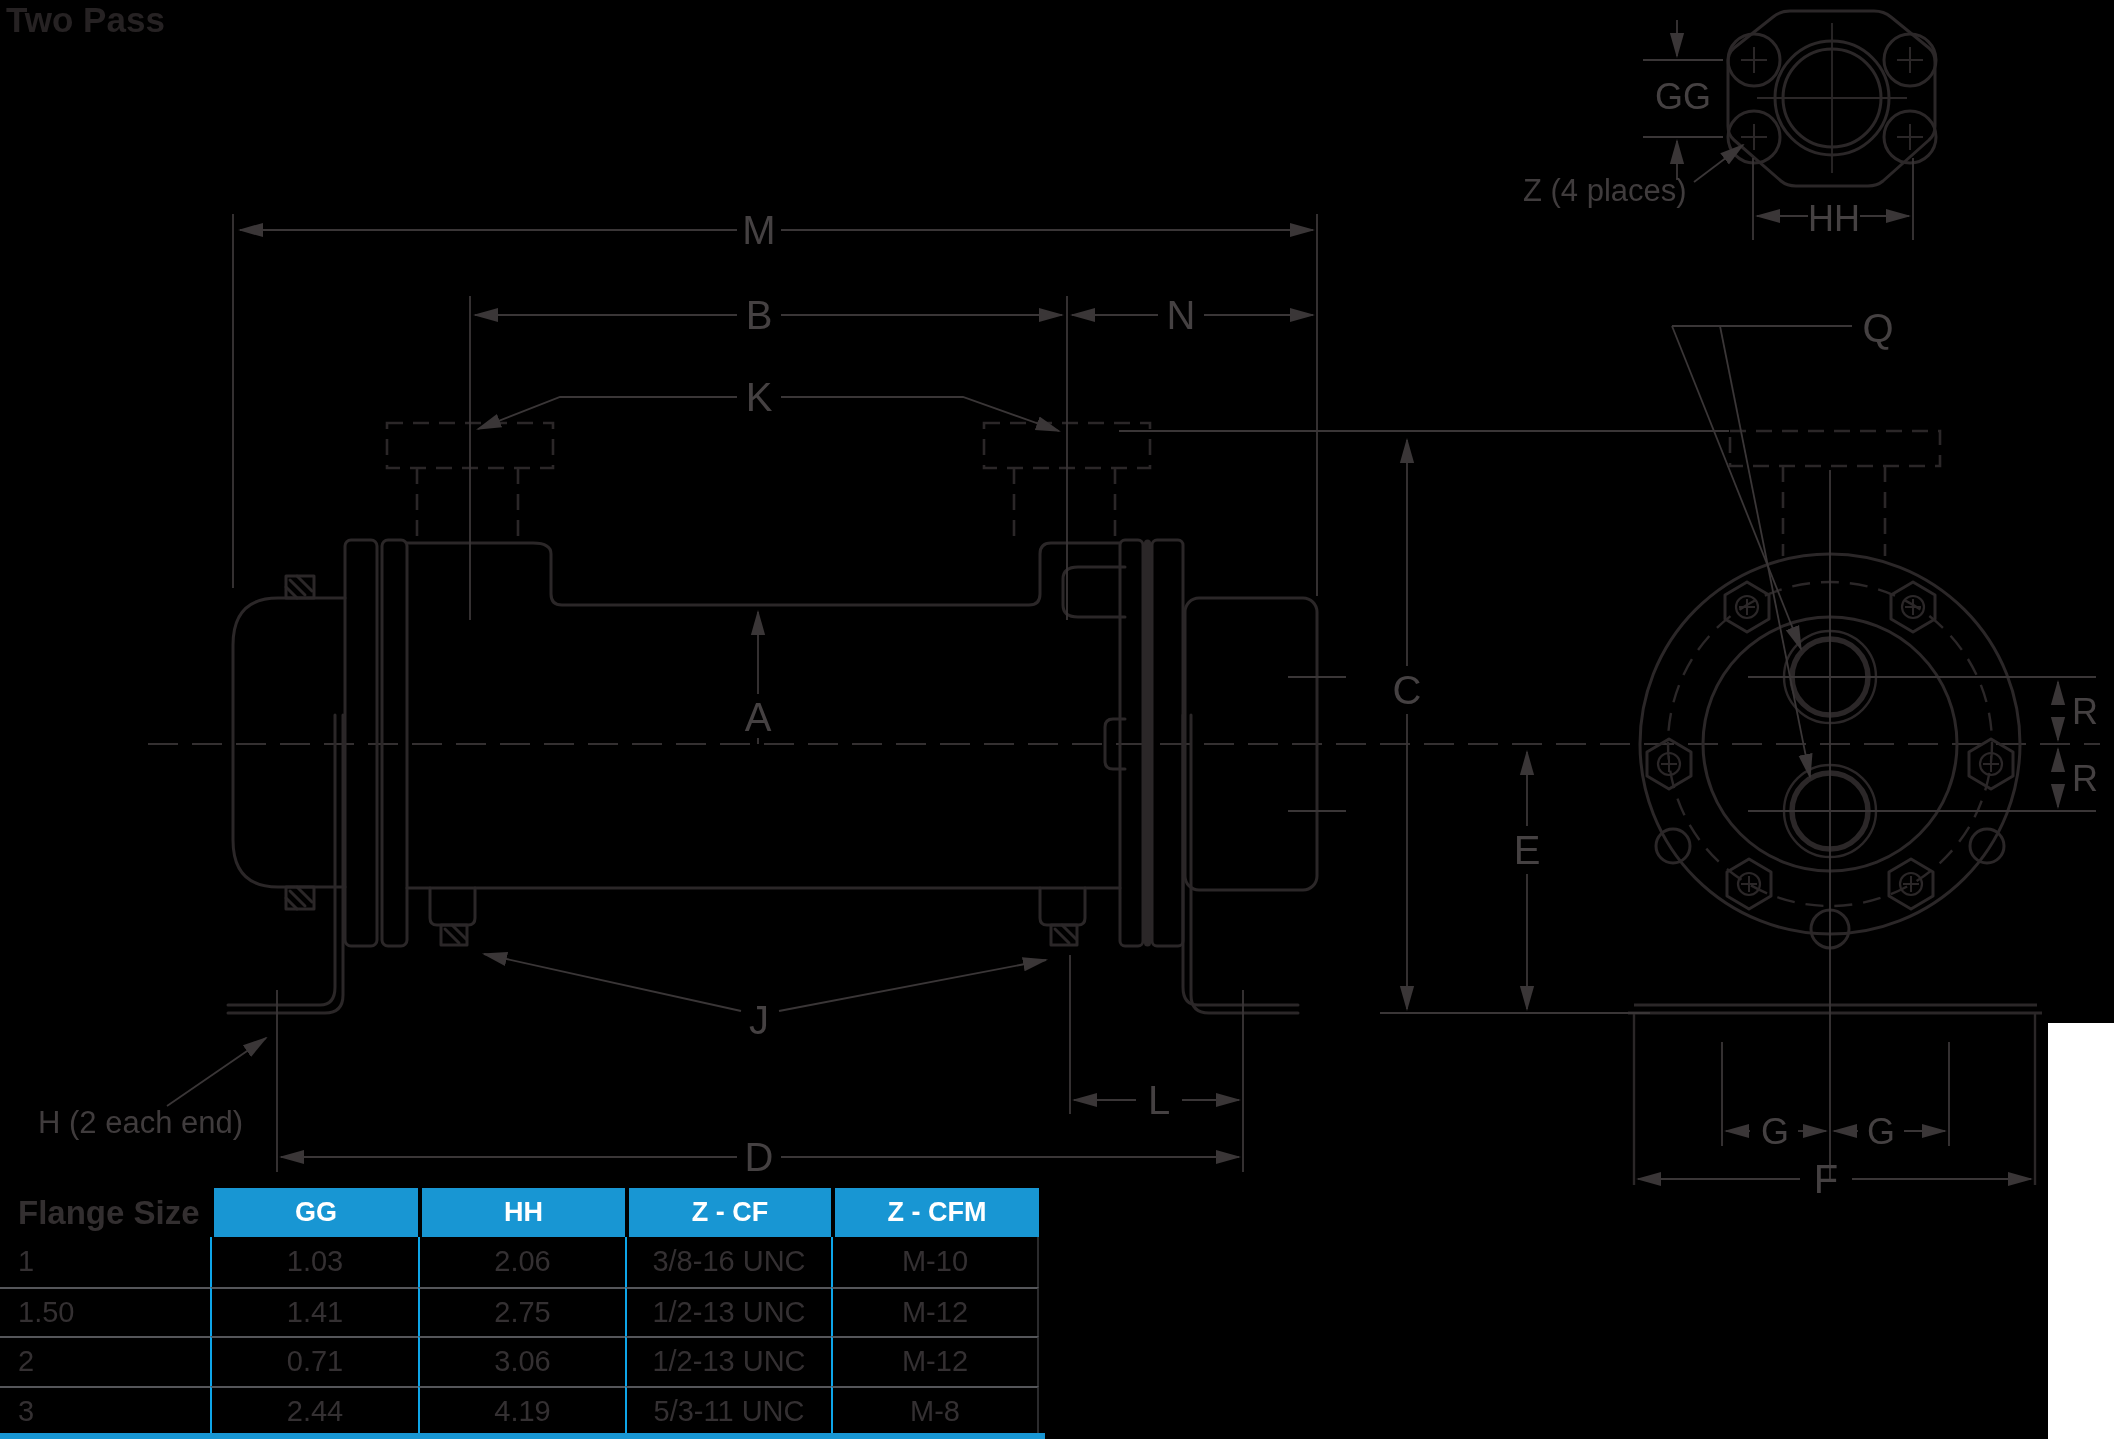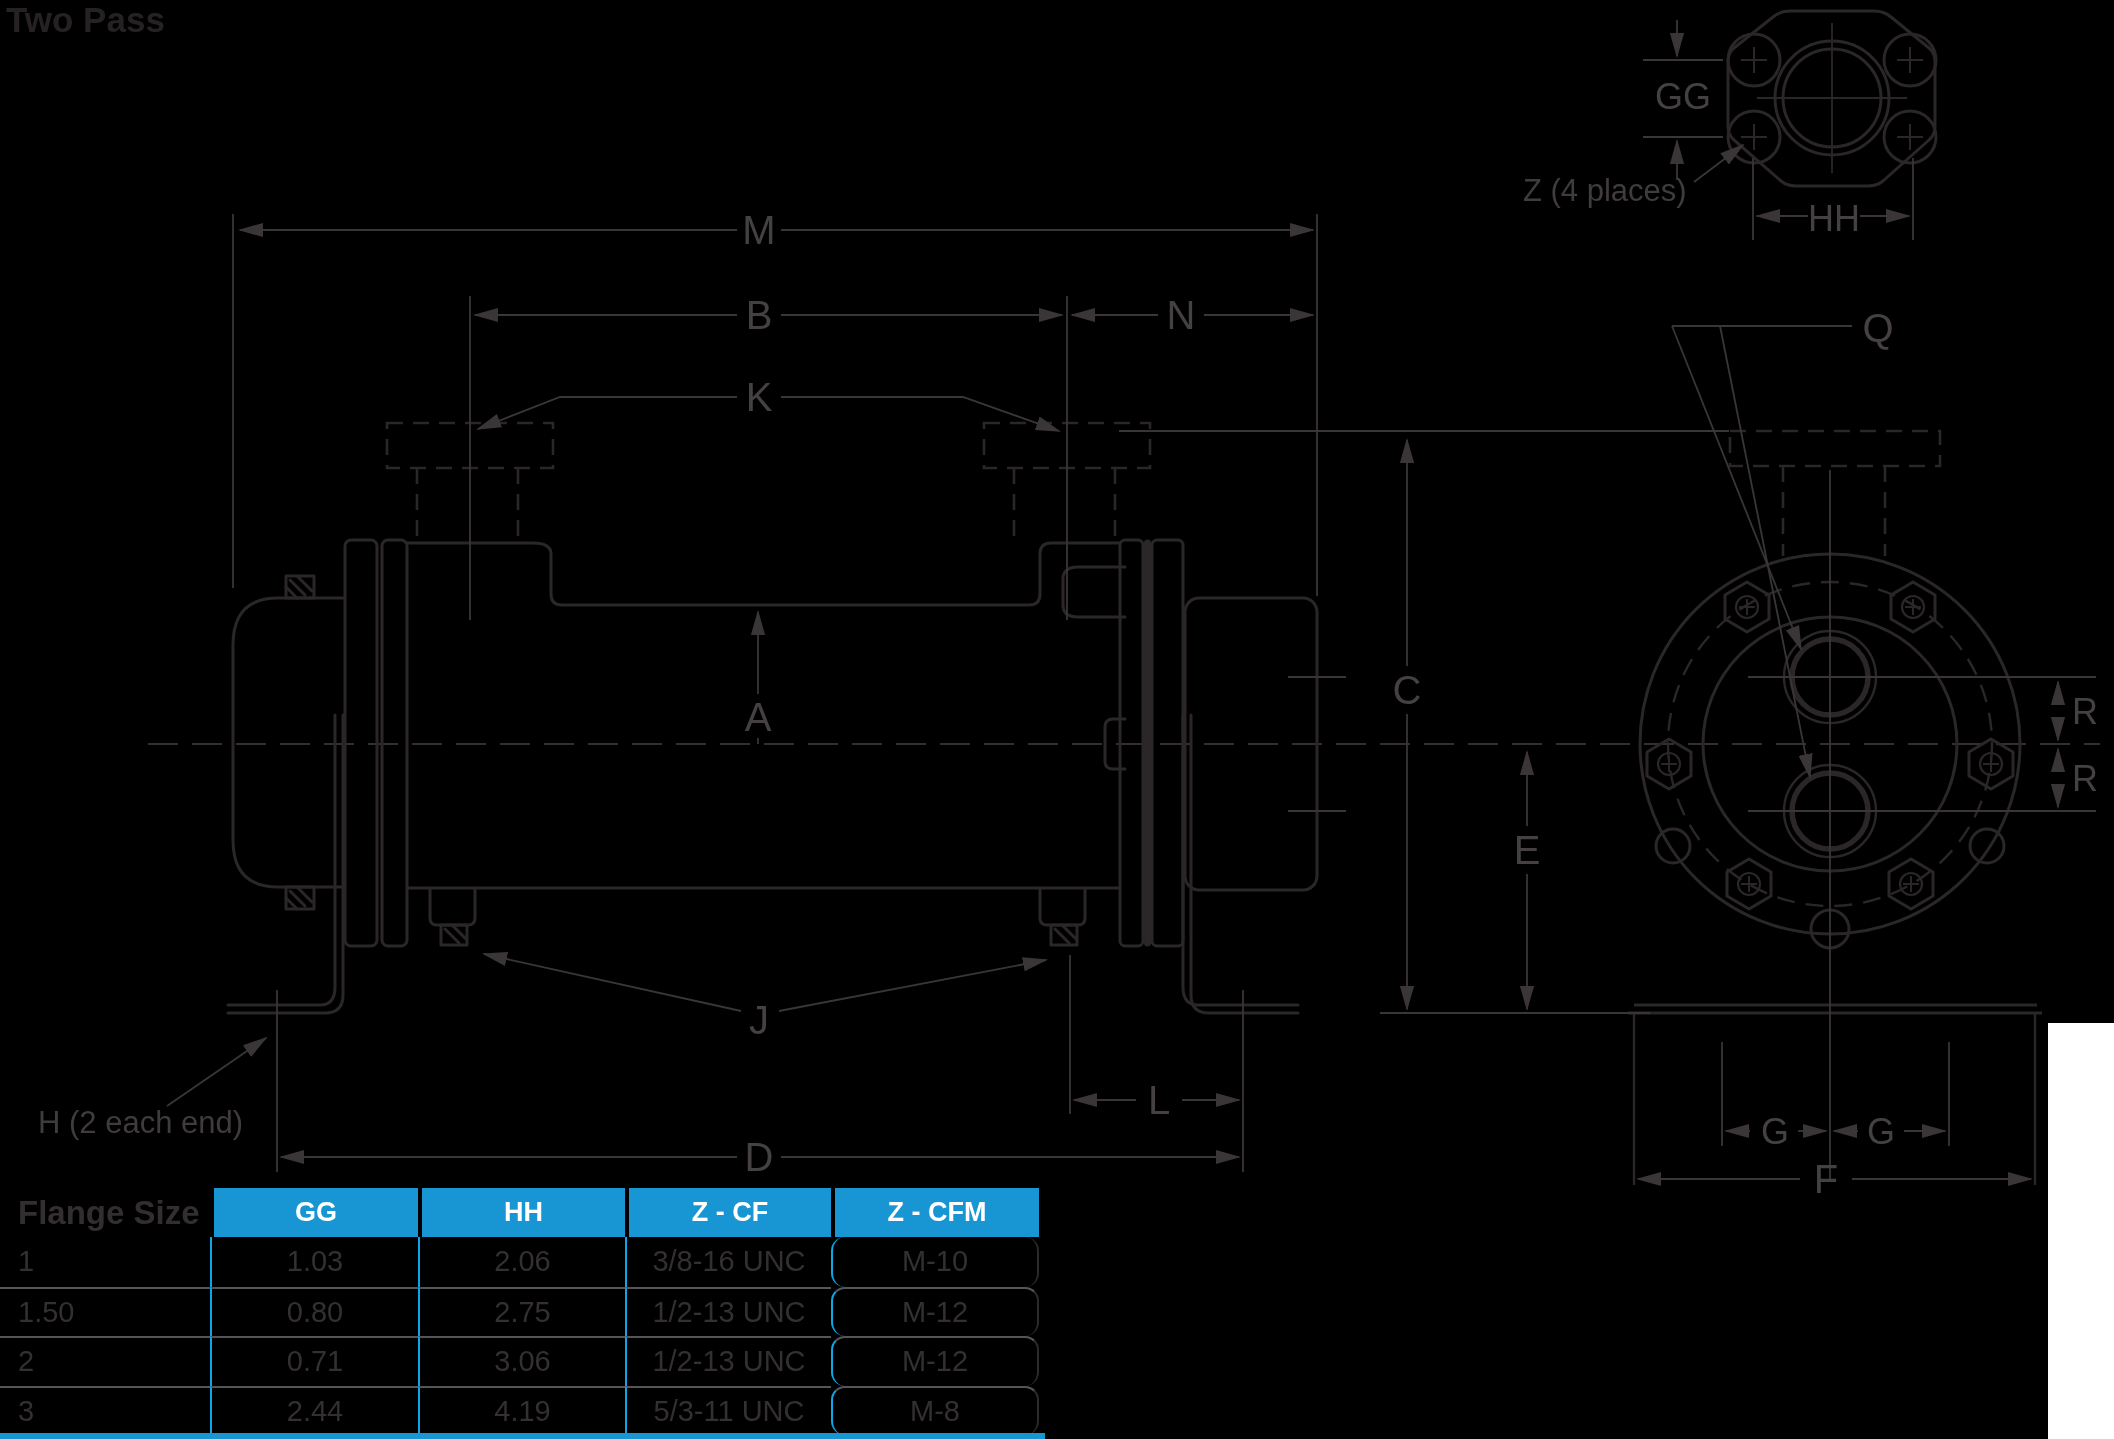--- a/index.html
+++ b/index.html
@@ -17,21 +17,21 @@
   .tbl-grid{display:grid;grid-template-columns:210px 208px 207px 206px 208px;}
   .hdr-row{height:49px;}
   .hdr-cell{background:#1896d3;color:#fff;font-size:27px;font-weight:bold;
             display:flex;align-items:center;justify-content:center;border-left:4px solid #000;}
   .hdr-corner{background:transparent;color:#332f30;font-size:33px;font-weight:bold;
             display:flex;align-items:center;justify-content:flex-start;padding-left:18px;box-sizing:border-box;}
   .body-row{height:49.5px;color:#343032;font-size:29px;}
   .body-row > div{display:flex;align-items:center;justify-content:center;box-sizing:border-box;}
   .body-row .c0{justify-content:flex-start;padding-left:18px;}
   .body-row .vr{border-left:2px solid #0ea5e9;}
-  .body-row .vrr{border-right:2px solid #2b2b2d;border-radius:14px;}
+  .body-row .vrr{border-right:2px solid #2b2b2d;}
   .rule-top > div{border-top:2px solid #55565a;}
   #blue-bottom-bar{left:0;top:1433px;width:1045px;height:6px;background:#1896d3;}
   #white-patch{left:2048px;top:1023px;width:66px;height:416px;background:#ffffff;}
 </style>
 </head>
 <body>
 
 <div id="title" class="abs">Two Pass</div>
 
 <svg class="abs" style="left:0;top:0" width="2114" height="1439" viewBox="0 0 2114 1439">
@@ -325,21 +325,21 @@
 
   <div class="tbl-grid body-row">
     <div class="c0">1</div>
     <div class="vr">1.03</div>
     <div class="vr">2.06</div>
     <div class="vr">3/8-16 UNC</div>
     <div class="vr vrr">M-10</div>
   </div>
   <div class="tbl-grid body-row rule-top">
     <div class="c0">1.50</div>
-    <div class="vr">0.80</div>
+    <div class="vr">1.41</div>
     <div class="vr">2.75</div>
     <div class="vr">1/2-13 UNC</div>
     <div class="vr vrr">M-12</div>
   </div>
   <div class="tbl-grid body-row rule-top">
     <div class="c0">2</div>
     <div class="vr">0.71</div>
     <div class="vr">3.06</div>
     <div class="vr">1/2-13 UNC</div>
     <div class="vr vrr">M-12</div>

